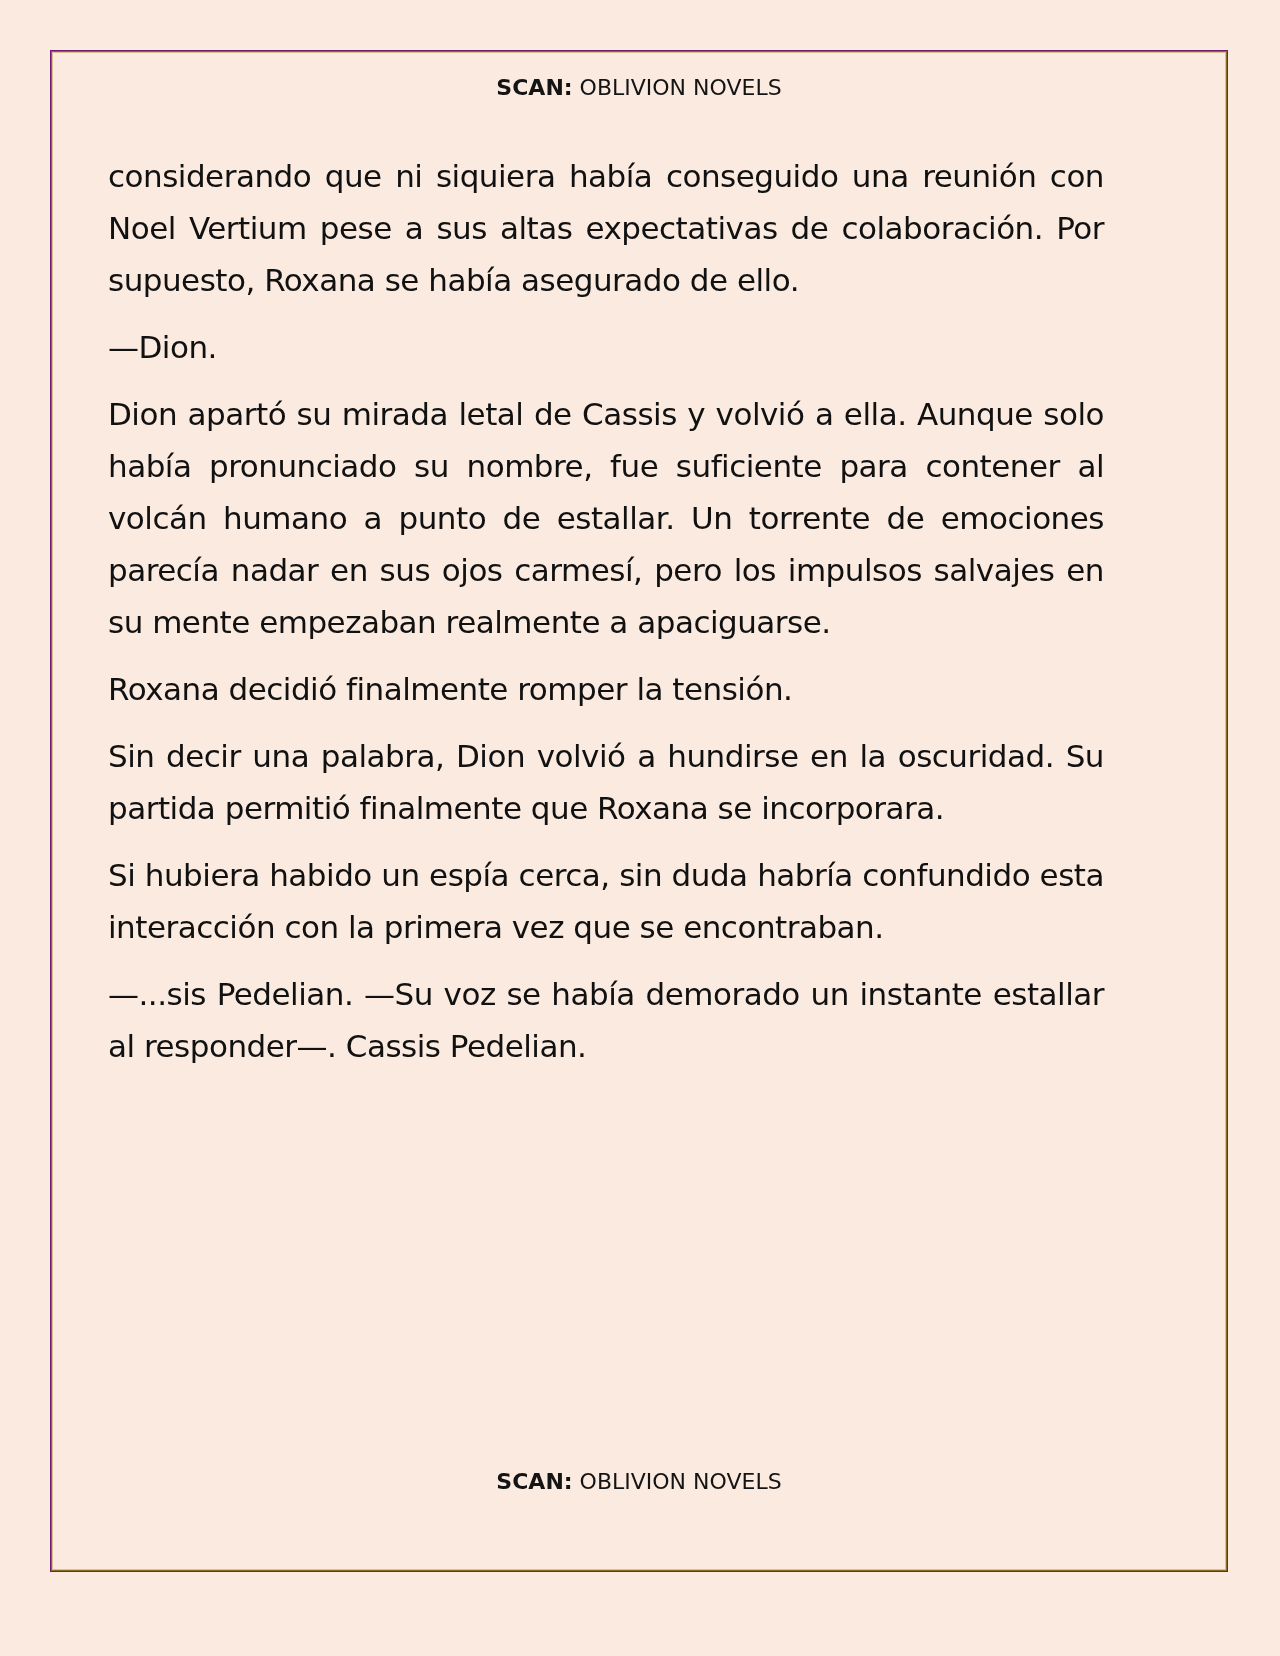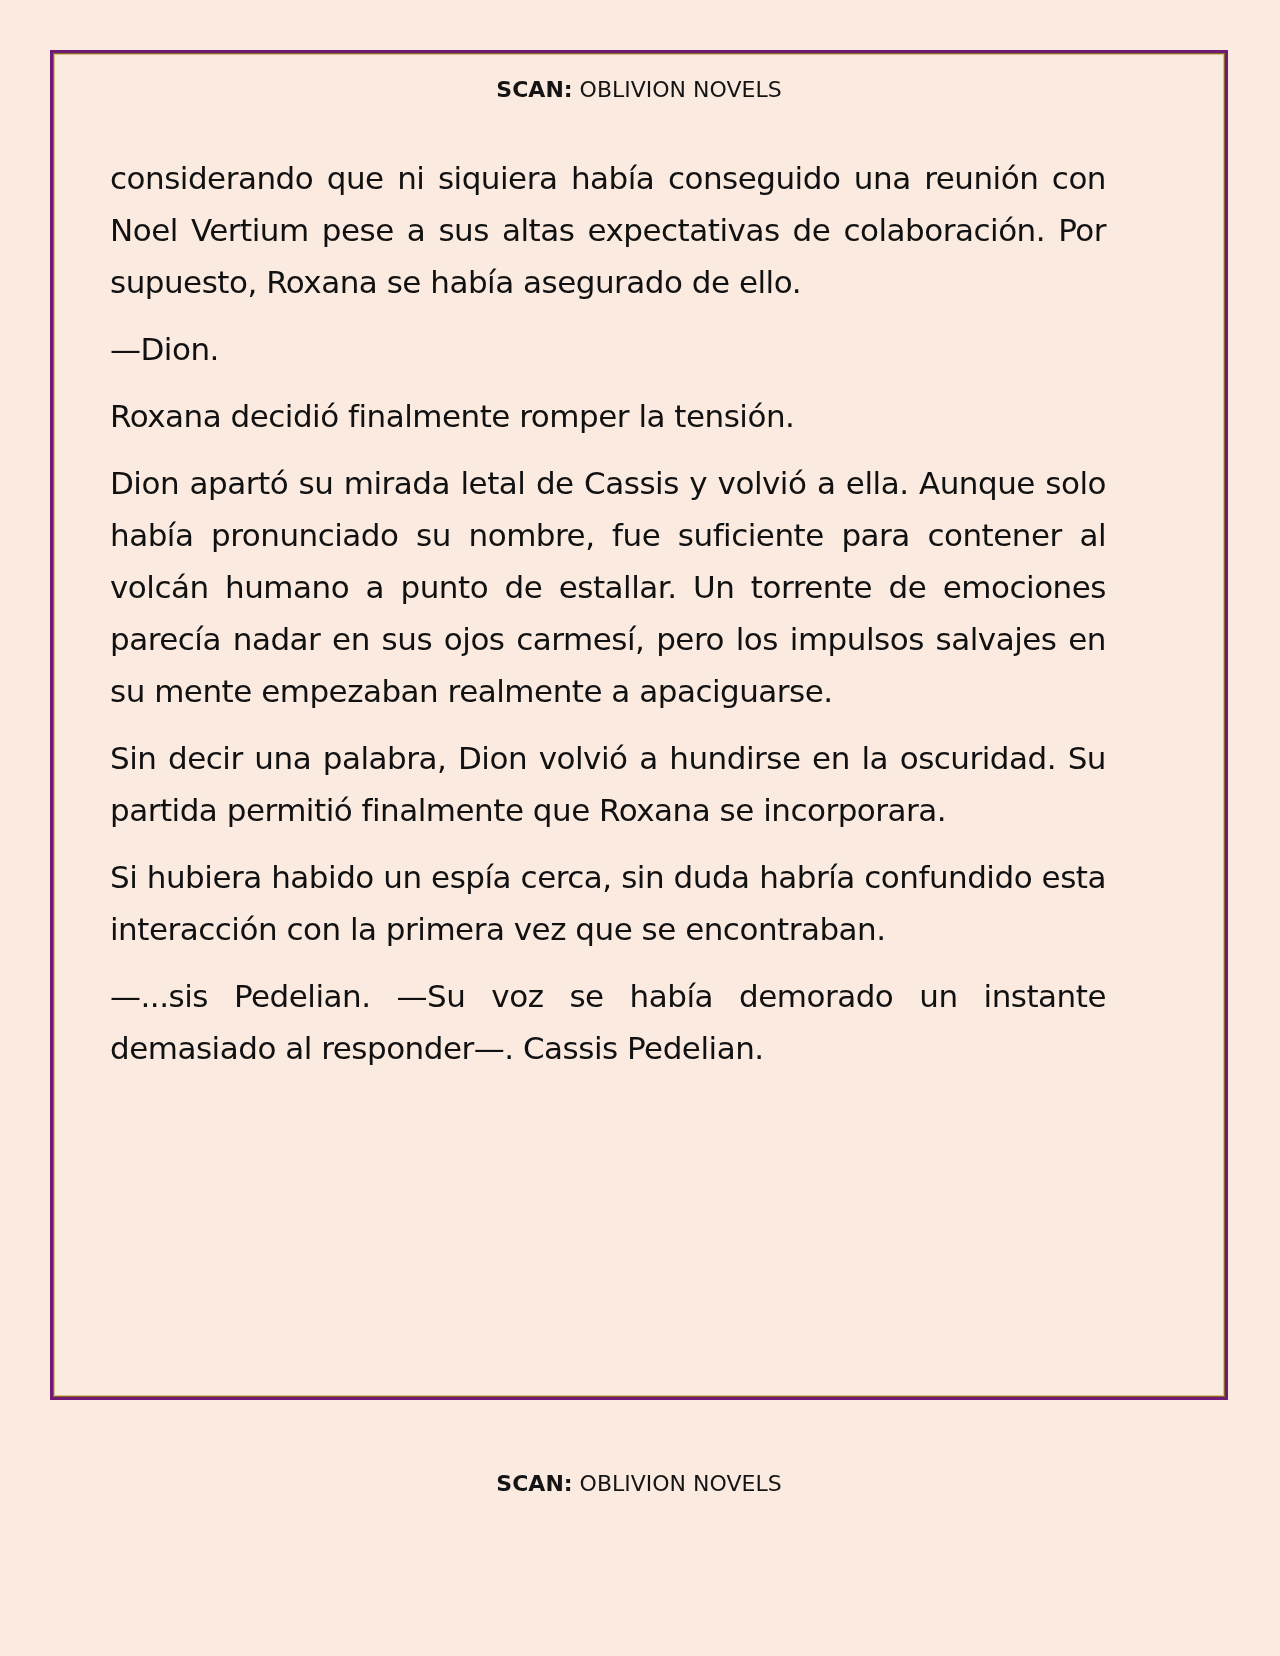--- a/index.html
+++ b/index.html
@@ -13,23 +13,23 @@
     position: relative;
     overflow: hidden;
     font-family: "DejaVu Sans", "Liberation Sans", sans-serif;
     color: #111111;
   }
   .page-frame {
     position: absolute;
     left: 50px;
     top: 50px;
     width: 1178px;
-    height: 1350px;
+    height: 1522px;
     box-sizing: border-box;
-    border: 3px solid #701a75;
+    border: 1px solid #701a75;
     box-shadow: inset 0 0 0 1px #8c6c24, inset 0 0 0 2px #d9c08c;
   }
   .scan-header, .scan-footer {
     position: absolute;
     left: 0;
     width: 100%;
     text-align: center;
     font-size: 22px;
     letter-spacing: 0px;
     color: #141414;
@@ -59,25 +59,25 @@
 <div class="page-frame">
 
   <div class="scan-header">
     <span class="scan-label">SCAN:</span>
     <span>OBLIVION NOVELS</span>
   </div>
 
   <div class="content">
     <p>considerando que ni siquiera había conseguido una reunión con Noel Vertium pese a sus altas expectativas de colaboración. Por supuesto, Roxana se había asegurado de ello.</p>
     <p>—Dion.</p>
+    <p>Dion apartó su mirada letal de Cassis y volvió a ella. Aunque solo había pronunciado su nombre, fue suficiente para contener al volcán humano a punto de estallar. Un torrente de emociones parecía nadar en sus ojos carmesí, pero los impulsos salvajes en su mente empezaban realmente a apaciguarse.</p>
     <p>Roxana decidió finalmente romper la tensión.</p>
-    <p>Dion apartó su mirada letal de Cassis y volvió a ella. Aunque solo había pronunciado su nombre, fue suficiente para contener al volcán humano a punto de estallar. Un torrente de emociones parecía nadar en sus ojos carmesí, pero los impulsos salvajes en su mente empezaban realmente a apaciguarse.</p>
     <p>Sin decir una palabra, Dion volvió a hundirse en la oscuridad. Su partida permitió finalmente que Roxana se incorporara.</p>
     <p>Si hubiera habido un espía cerca, sin duda habría confundido esta interacción con la primera vez que se encontraban.</p>
-    <p>—...sis Pedelian. —Su voz se había demorado un instante demasiado al responder—. Cassis Pedelian.</p>
+    <p>—...sis Pedelian. —Su voz se había demorado un instante estallar al responder—. Cassis Pedelian.</p>
   </div>
 
   <div class="scan-footer">
     <span class="scan-label">SCAN:</span>
     <span>OBLIVION NOVELS</span>
   </div>
 
 </div>
 
 </body></html>

